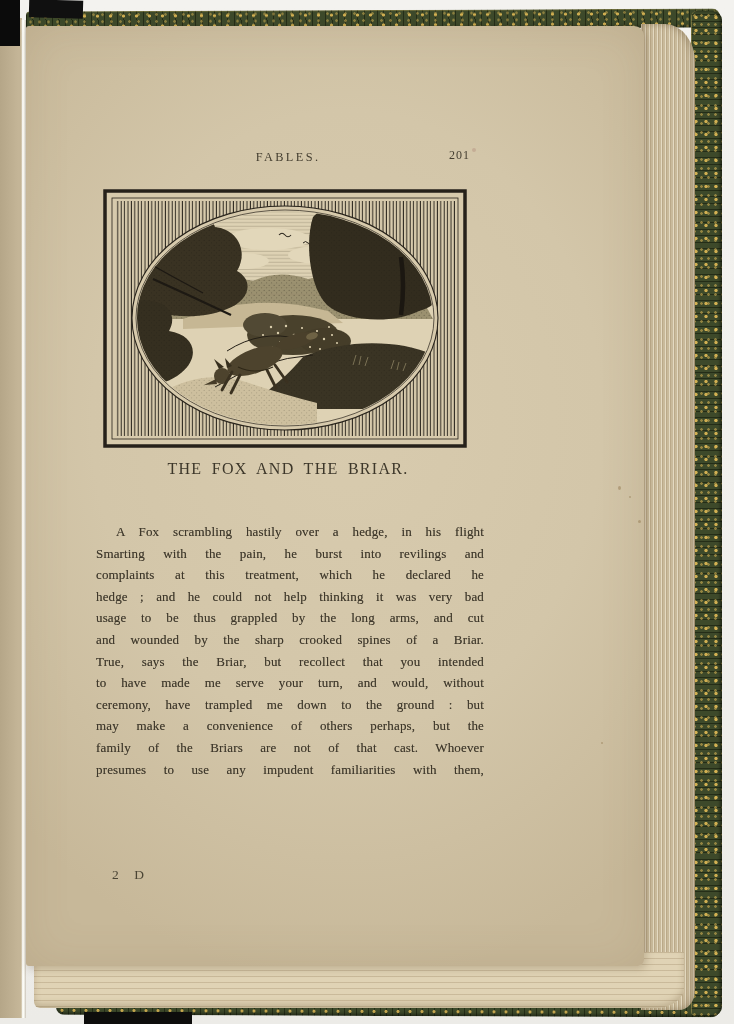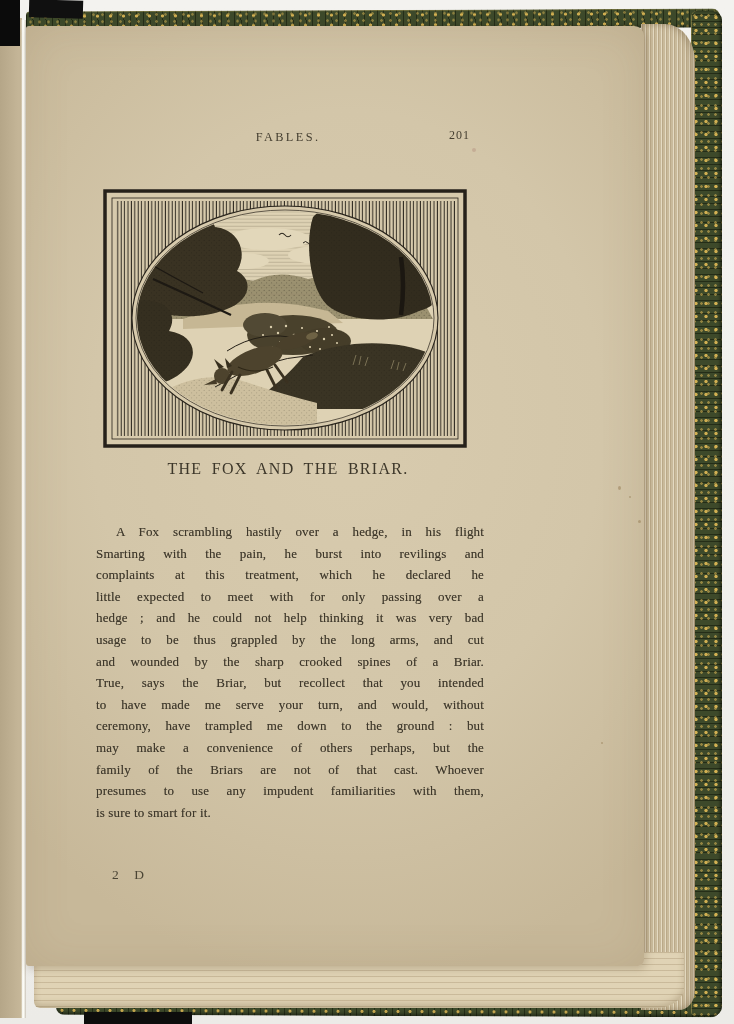--- a/index.html
+++ b/index.html
@@ -59,21 +59,21 @@
 
   
   .page{left:26px;top:26px;width:618px;height:940px;
     background:radial-gradient(ellipse 75% 60% at 52% 42%, #d8cbae 0%, #d3c6a9 55%, #c7b899 100%);
     border-radius:3px 10px 6px 3px;
     box-shadow:2px 3px 8px rgba(90,70,45,.25), inset 0 0 46px rgba(125,100,64,.14);
     color:#3f392c;}
   .spot{border-radius:50%;background:#8d7248;opacity:.45;filter:blur(.4px);}
   .spot.pink{background:#b08878;opacity:.4;}
 
-  .running-head-row{left:72px;top:104px;width:380px;height:20px;}
+  .running-head-row{left:72px;top:124px;width:380px;height:20px;}
   .running-head{position:absolute;left:0;right:0;text-align:center;
     font-size:12.3px;letter-spacing:2.4px;color:#443e30;}
   .page-number{position:absolute;right:8px;top:-2px;font-size:12px;letter-spacing:1px;color:#443e30;}
 
   .engraving{left:77px;top:163px;width:364px;height:259px;}
 
   .fable-title{left:72px;top:434px;width:380px;text-align:center;
     font-size:16px;letter-spacing:1.3px;word-spacing:4px;color:#3d372a;}
 
   .fable-body{left:70px;top:495px;width:388px;}
@@ -248,31 +248,29 @@
       </g>
     </g>
   </svg>
 
   <div class="abs fable-title">THE FOX AND THE BRIAR.</div>
 
   <div class="abs fable-body">
     <span class="line first">A Fox scrambling hastily over a hedge, in his flight</span>
     <span class="line">Smarting with the pain, he burst into revilings and</span>
     <span class="line">complaints at this treatment, which he declared he</span>
-    <span class="line">little expected to meet with for only passing over a</span>
     <span class="line">hedge ; and he could not help thinking it was very bad</span>
     <span class="line">usage to be thus grappled by the long arms, and cut</span>
     <span class="line">and wounded by the sharp crooked spines of a Briar.</span>
     <span class="line">True, says the Briar, but recollect that you intended</span>
     <span class="line">to have made me serve your turn, and would, without</span>
     <span class="line">ceremony, have trampled me down to the ground : but</span>
     <span class="line">may make a convenience of others perhaps, but the</span>
     <span class="line">family of the Briars are not of that cast.  Whoever</span>
     <span class="line">presumes to use any impudent familiarities with them,</span>
-    <span class="line last">is sure to smart for it.</span>
   </div>
 
   <div class="abs signature-mark">2 D</div>
 </div>
 
 <div class="abs clamp-a"></div>
 <div class="abs clamp-b"></div>
 <div class="abs clamp-c"></div>
 
 </body></html>

